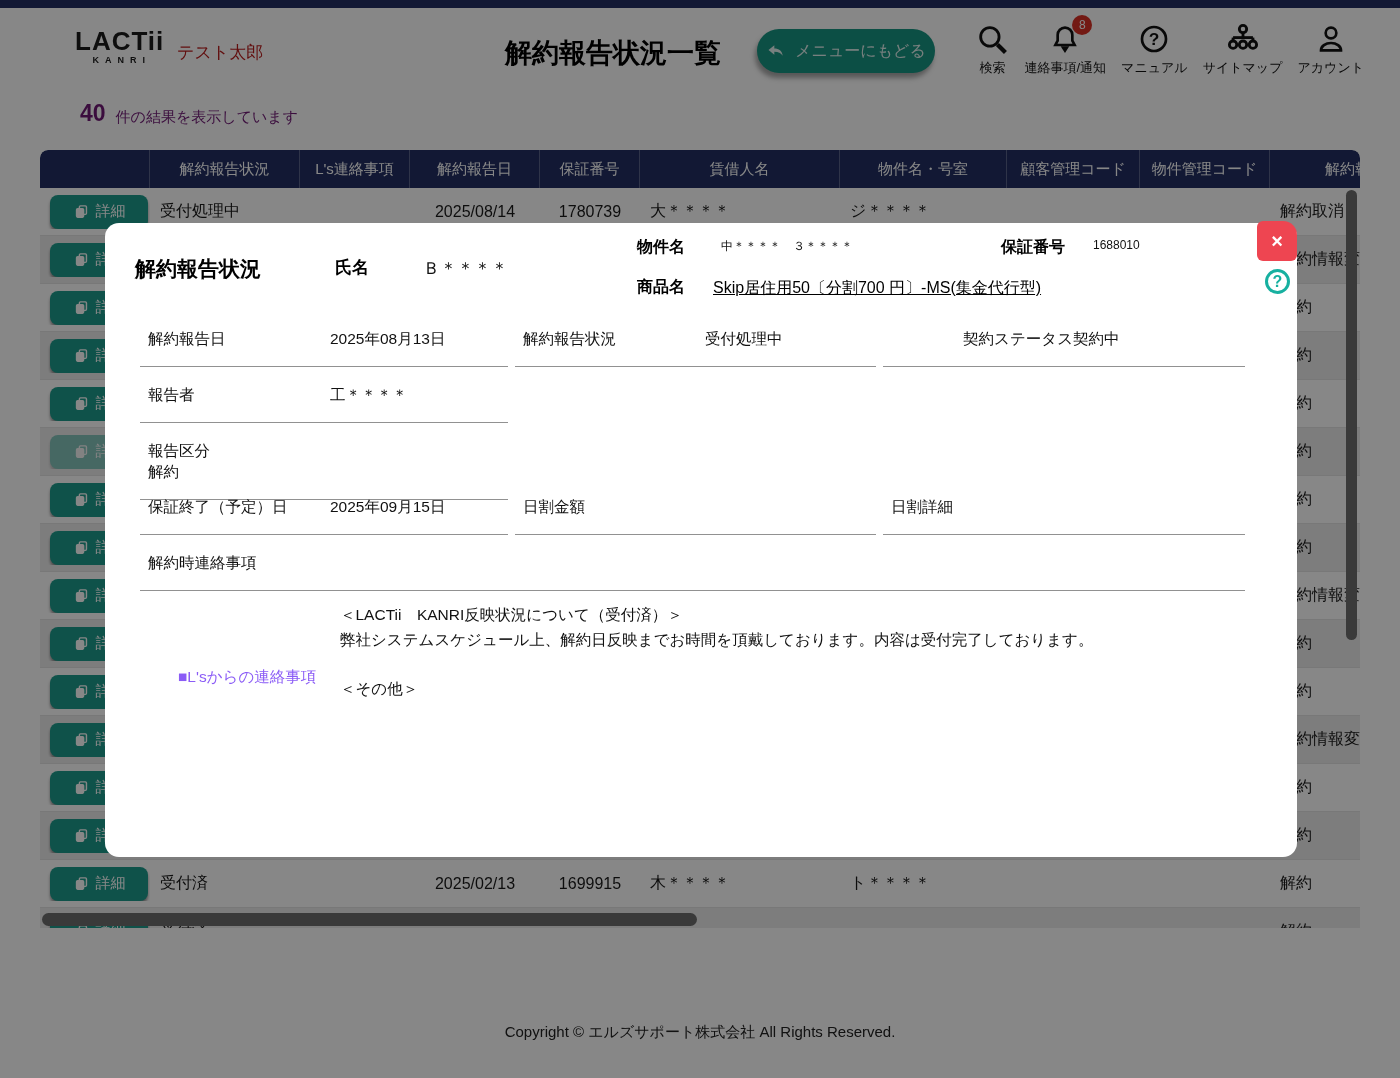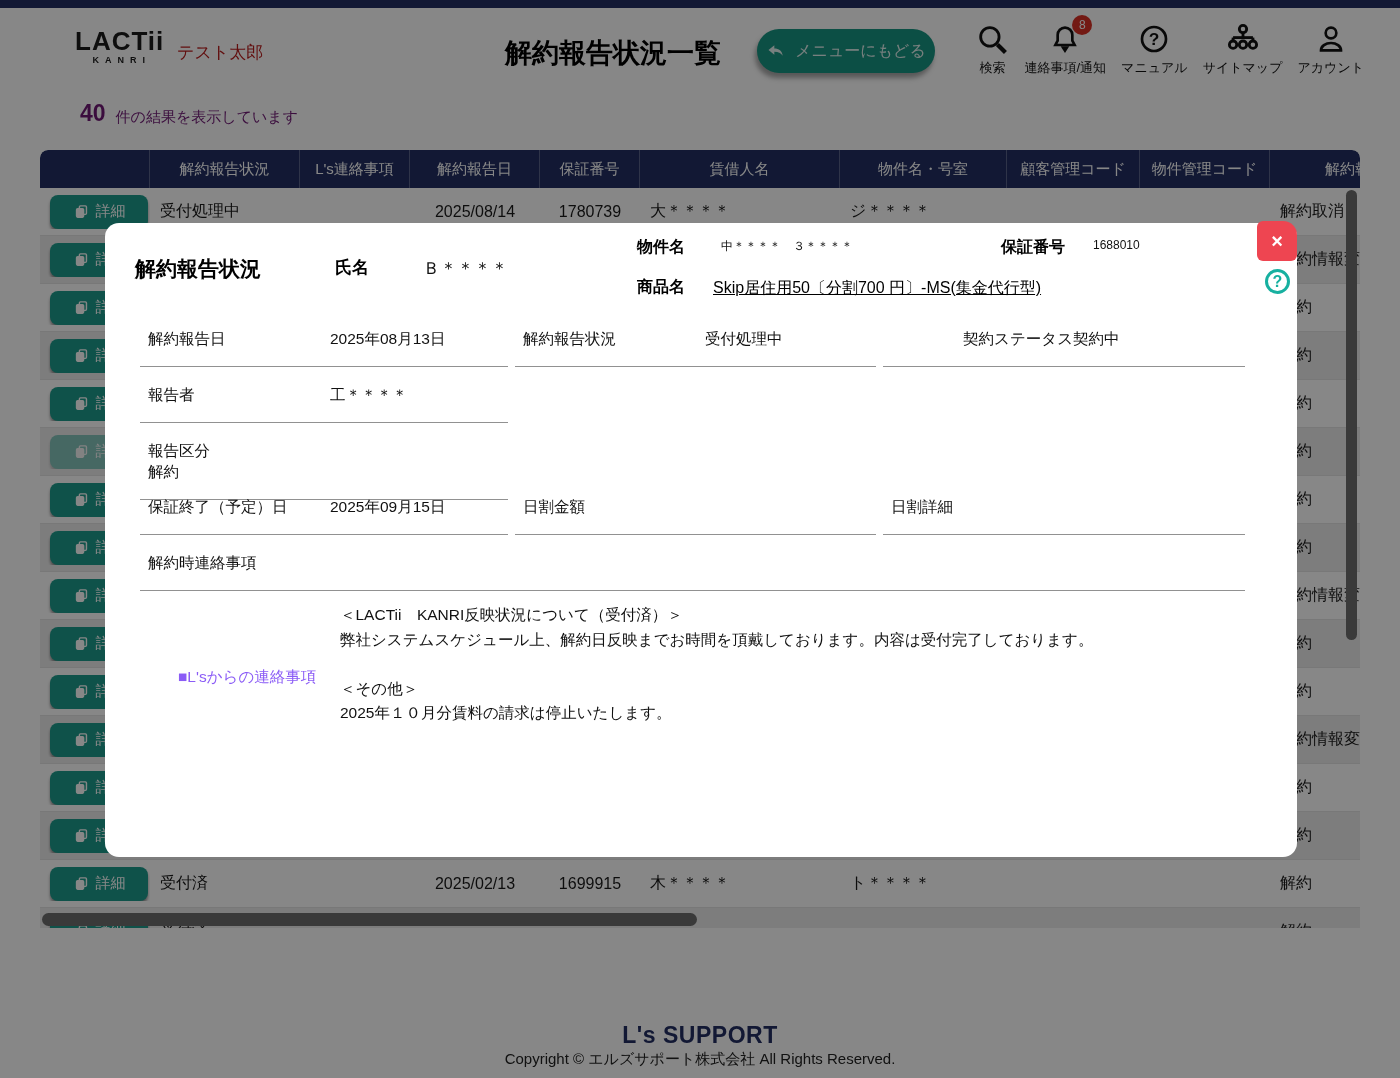--- a/index.html
+++ b/index.html
@@ -512,21 +512,20 @@
         <div class="td"></div>
         <div class="td">解約</div>
       </div>
     </div>
 </div>
 
 <div class="vscroll"></div>
 <div class="hscroll"></div>
 
 <div class="footer">
-  <div class="footer-logo">L's SUPPORT</div>
   <div class="copyright">Copyright © エルズサポート株式会社 All Rights Reserved.</div>
 </div>
 
 <div class="overlay"></div>
 
 <div class="modal">
   <button class="modal-close">×</button>
   <div class="modal-help">?</div>
 
   <div class="modal-title">解約報告状況</div>
@@ -585,17 +584,16 @@
       <span class="flabel" style="width:auto;">解約時連絡事項</span>
       <span class="fvalue"></span>
     </div>
 
     <div class="note-label">■L'sからの連絡事項</div>
     <div class="note-text" id="ls-note-text">
         <div class="note-line">＜LACTii　KANRI反映状況について（受付済）＞</div>
         <div class="note-line">弊社システムスケジュール上、解約日反映までお時間を頂戴しております。内容は受付完了しております。</div>
         <div class="note-line"></div>
         <div class="note-line">＜その他＞</div>
-        <div class="note-line">2025年１０月分賃料の請求は停止いたします。</div>
       </div>
   </div>
 
 </div>
 
 </body></html>

